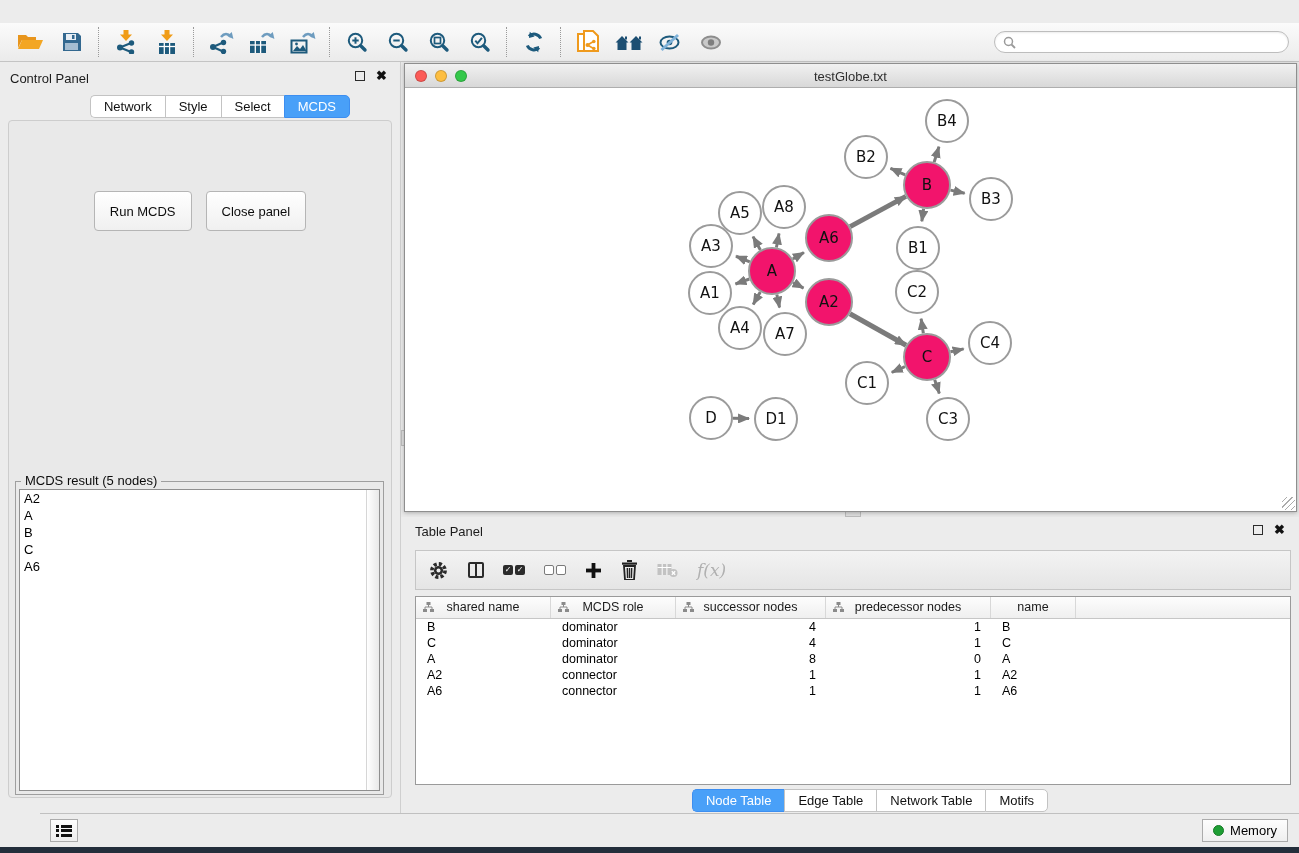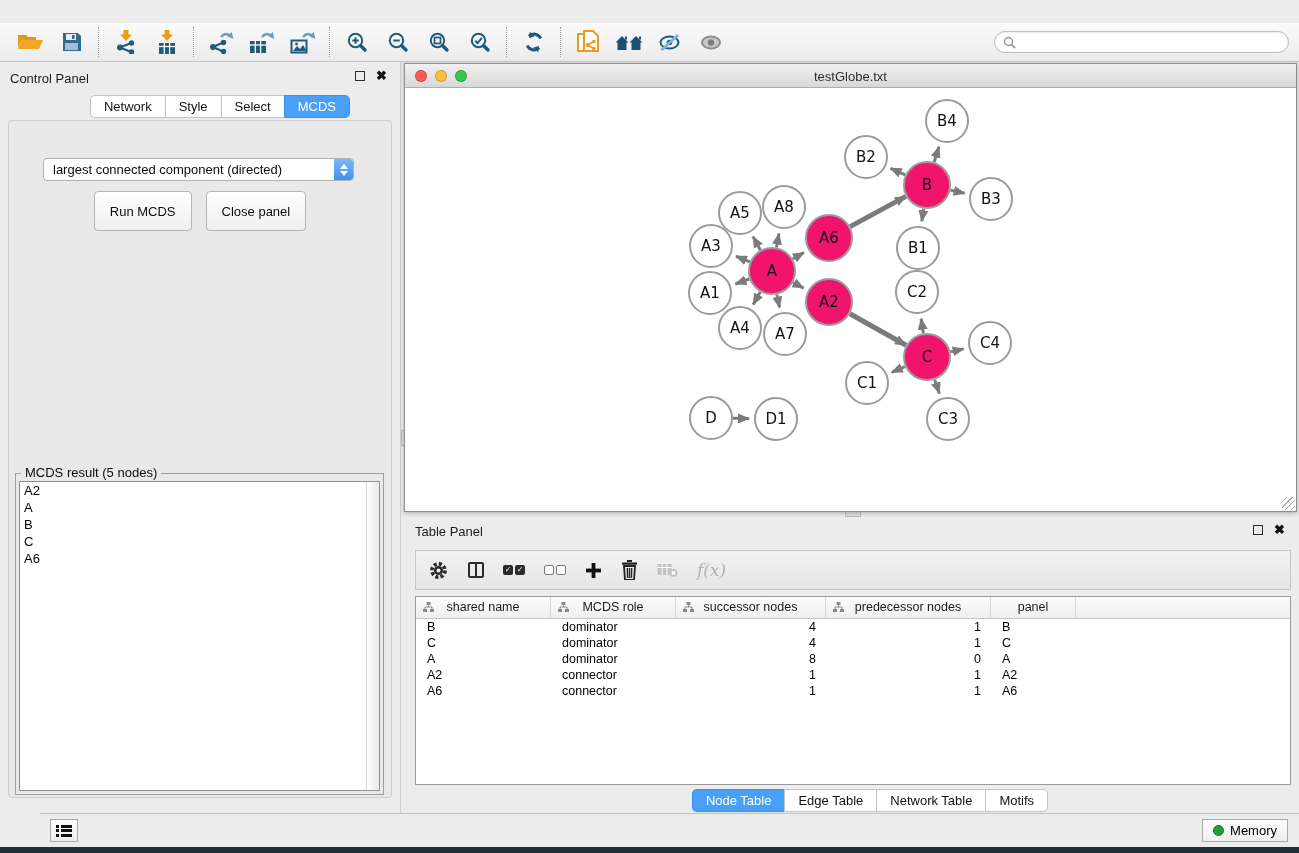--- a/index.html
+++ b/index.html
@@ -43,21 +43,21 @@
   .dropdown { position:absolute; top:37px; left:34px; right:37px; height:23px; background:#fff;
     border:1px solid #b2b2b2; border-radius:4px; display:flex; align-items:center; font-size:13px; color:#0c0c0c; }
   .dropdown .dd-text { padding-left:9px; white-space:nowrap; overflow:hidden; }
   .dd-stepper { margin-left:auto; width:19px; align-self:stretch; border-radius:0 3px 3px 0;
     background:linear-gradient(#7db9fa,#3e90f4); display:flex; flex-direction:column; align-items:center; justify-content:center; gap:2px; }
   .dd-up { width:0; height:0; border-left:4px solid transparent; border-right:4px solid transparent; border-bottom:5px solid #fff; }
   .dd-down { width:0; height:0; border-left:4px solid transparent; border-right:4px solid transparent; border-top:5px solid #fff; }
   .btn-row { position:absolute; top:70px; left:0; right:0; display:flex; justify-content:center; gap:14px; }
   .push-btn { font-size:13px; color:#0c0c0c; background:linear-gradient(#ffffff,#f0f0f0);
     border:1px solid #b5b5b5; border-radius:4px; padding:3px 15px; height:40px; }
-  .result-box { position:absolute; left:6px; top:352px; width:369px; bottom:2px; border:1px solid #9e9e9e; background:#e9e9e9; }
+  .result-box { position:absolute; left:6px; top:360px; width:369px; bottom:2px; border:1px solid #9e9e9e; background:#e9e9e9; }
   .result-legend { position:absolute; top:-9px; left:5px; background:#e9e9e9; padding:0 4px; font-size:13px; color:#0c0c0c; }
   .result-list { position:absolute; left:3px; right:3px; top:7px; bottom:3px; background:#fff; border:1px solid #8f8f8f; overflow:hidden; }
   .result-scroll { position:absolute; right:0; top:0; bottom:0; width:13px; background:linear-gradient(90deg,#ffffff,#e9e9e9); border-left:1px solid #d6d6d6; }
   .result-item { font-size:13px; color:#000; padding:1px 0 1px 4px; line-height:15px; }
 
   
   .net-desktop { position:absolute; left:401px; top:62px; right:0; height:455px; background:#e9e9e9; }
   .v-grip { position:absolute; left:0px; top:368px; width:7px; height:16px; background:#dedede; border:1px solid #bcbcbc; }
   .net-frame { position:absolute; left:3px; top:1px; right:2px; bottom:5px; background:#fff;
     border:1px solid #8e8e8e; box-shadow:0 1px 4px rgba(0,0,0,.25); }
@@ -279,27 +279,20 @@
       <div class="float-glyph"></div>
       <div class="close-glyph">✖</div>
     </div>
     <div class="seg-tabs cp-tabs">
         <div class="seg-tab">Network</div>
         <div class="seg-tab">Style</div>
         <div class="seg-tab">Select</div>
         <div class="seg-tab active">MCDS</div>
       </div>
     <div class="cp-box">
-      <div class="dropdown">
-        <span class="dd-text">largest connected component (directed)</span>
-        <span class="dd-stepper">
-            <span class="dd-up"></span>
-            <span class="dd-down"></span>
-          </span>
-      </div>
       <div class="btn-row">
         <button class="push-btn">Run MCDS</button>
         <button class="push-btn">Close panel</button>
       </div>
       <div class="result-box">
         <div class="result-legend">MCDS result (5 nodes)</div>
         <div class="result-list">
           <div>
               <div class="result-item">A2</div>
               <div class="result-item">A</div>
@@ -523,21 +516,21 @@
               <path d="M5.5 3v2M2 7V5h7v2" stroke="#8a8a8a" fill="none"></path>
             </svg><span>successor nodes</span></div>
           <div class="th"><svg class="th-icon" width="11" height="11" viewBox="0 0 11 11">
               <g fill="#8a8a8a">
                 <rect x="3.5" y="0" width="4" height="3"></rect>
                 <rect x="0" y="7" width="4" height="3"></rect>
                 <rect x="7" y="7" width="4" height="3"></rect>
               </g>
               <path d="M5.5 3v2M2 7V5h7v2" stroke="#8a8a8a" fill="none"></path>
             </svg><span>predecessor nodes</span></div>
-          <div class="th"><span>panel</span></div>
+          <div class="th"><span>name</span></div>
           <div class="th"></div>
         </div>
       <div class="t-body">
           <div class="tr">
             <div class="td l">B</div>
             <div class="td l">dominator</div>
             <div class="td r">4</div>
             <div class="td r">1</div>
             <div class="td l">B</div>
             <div class="td"></div>

